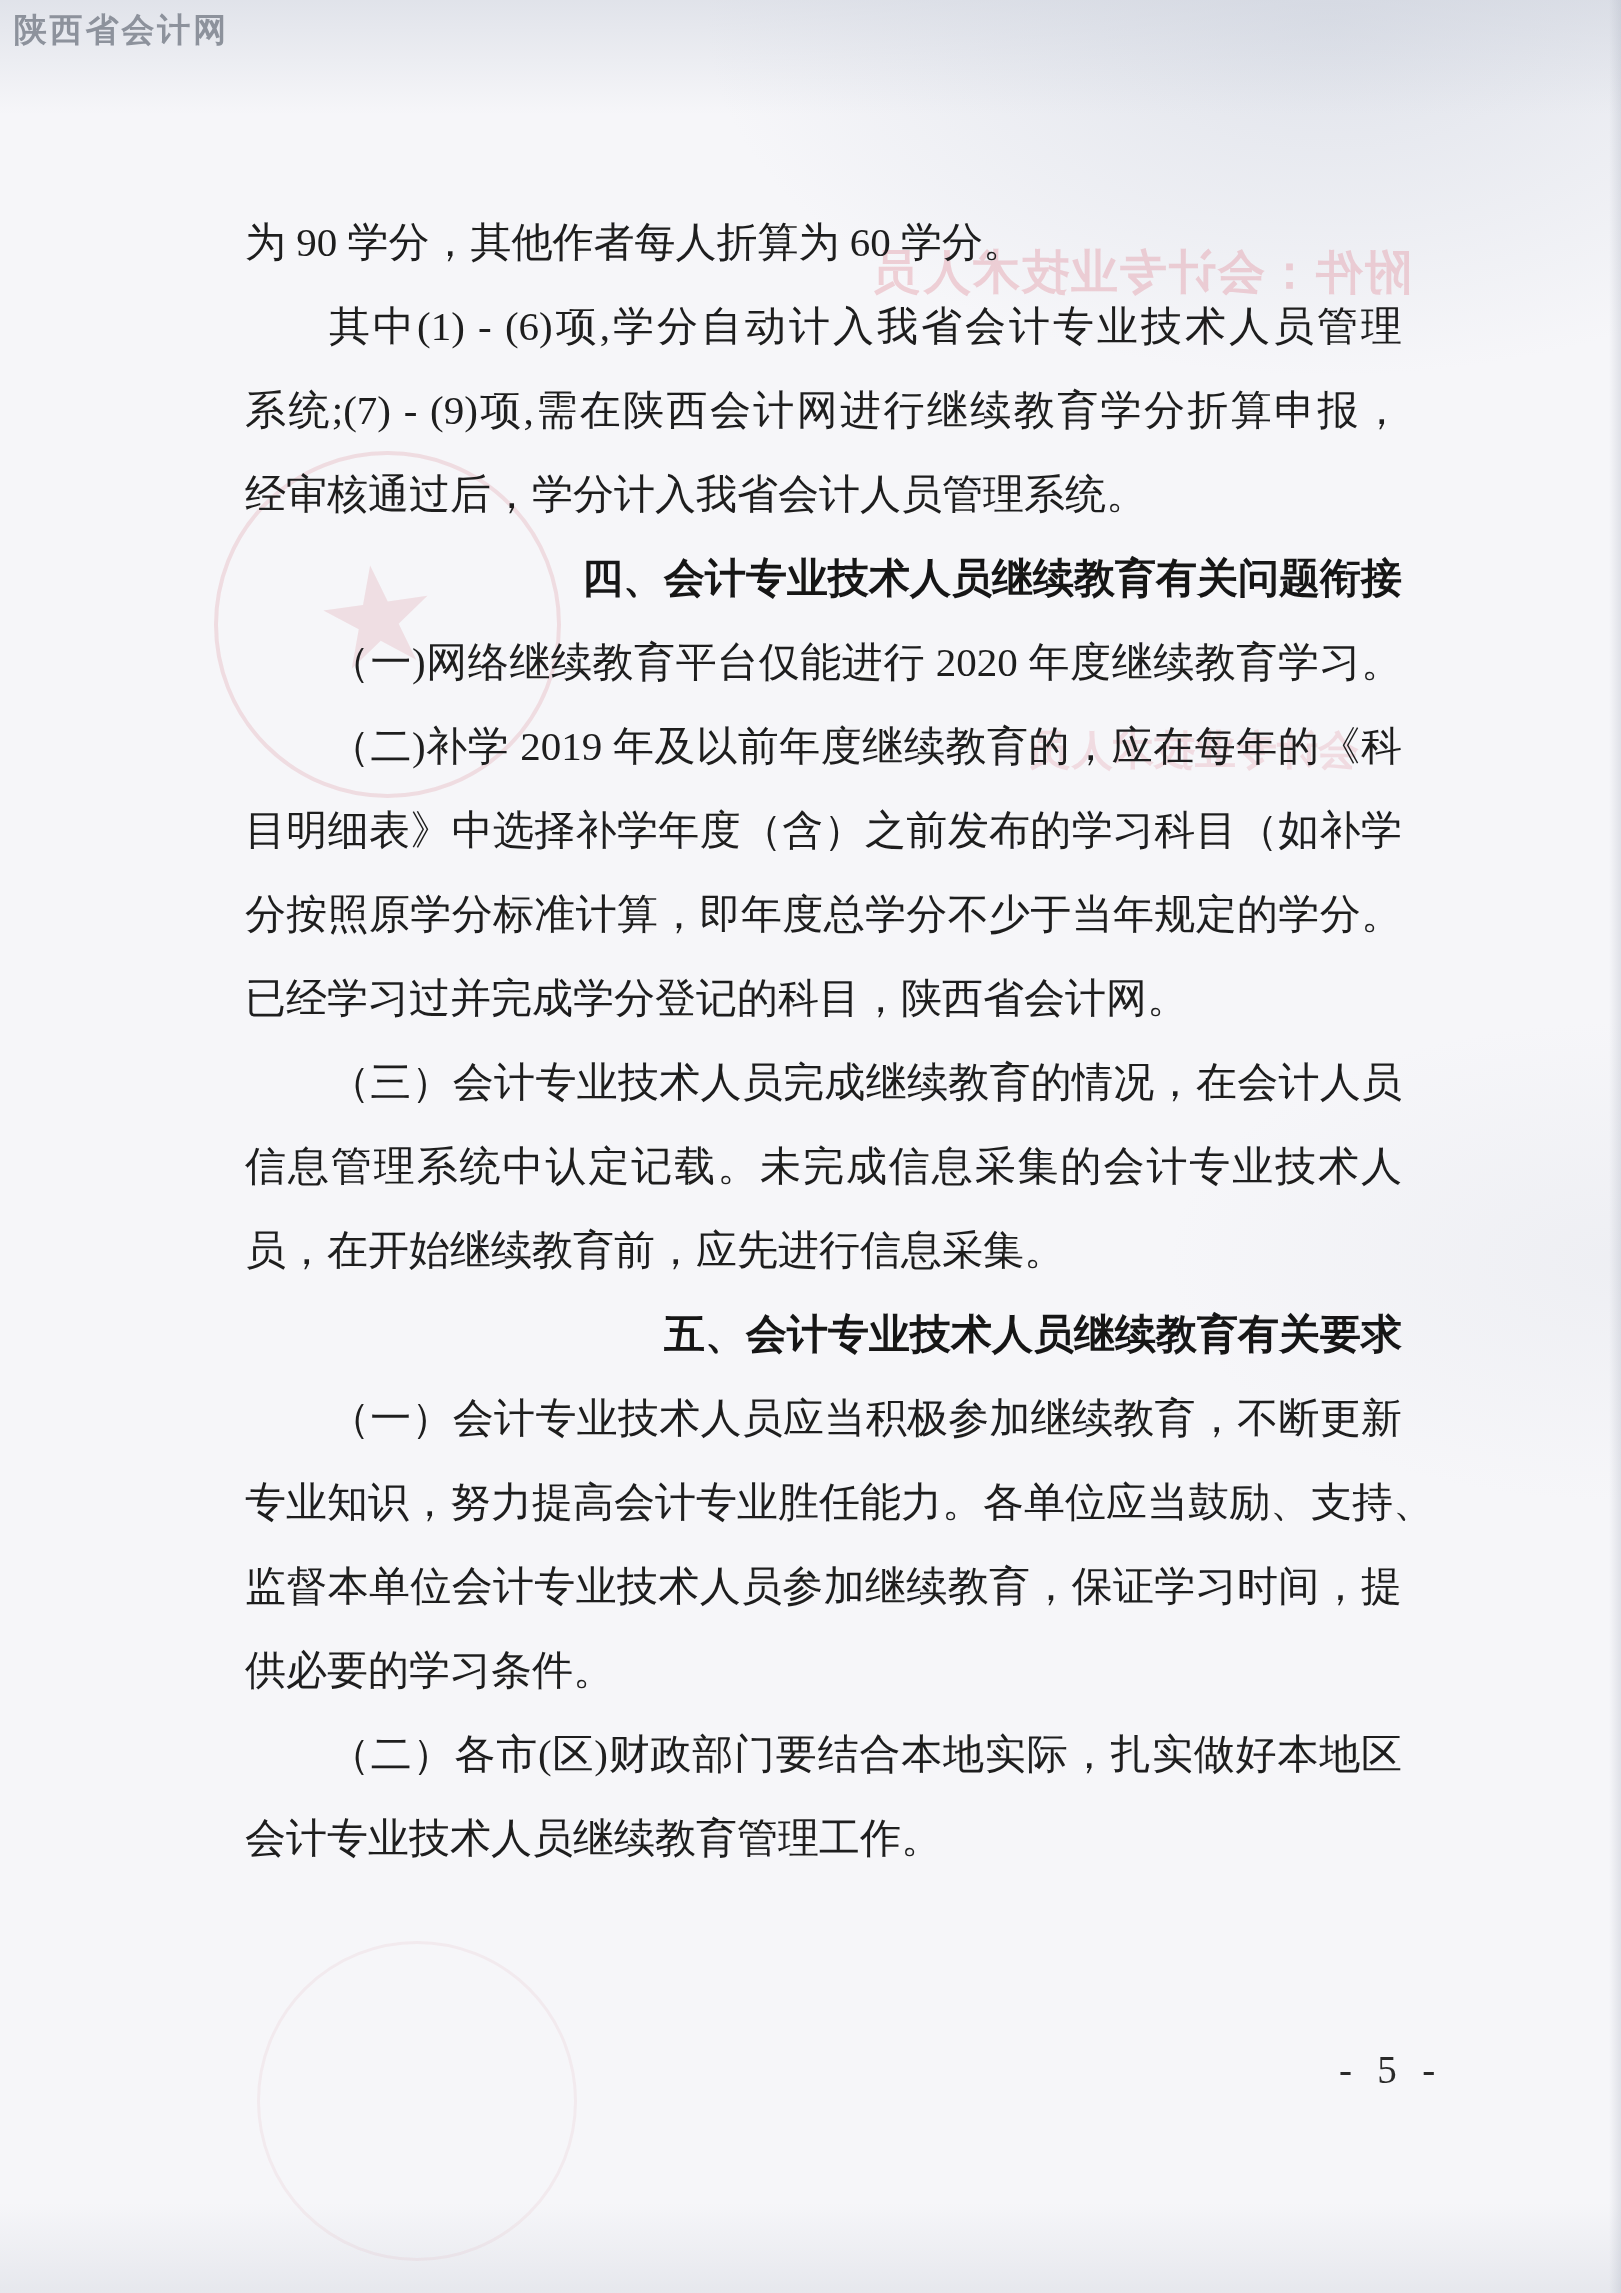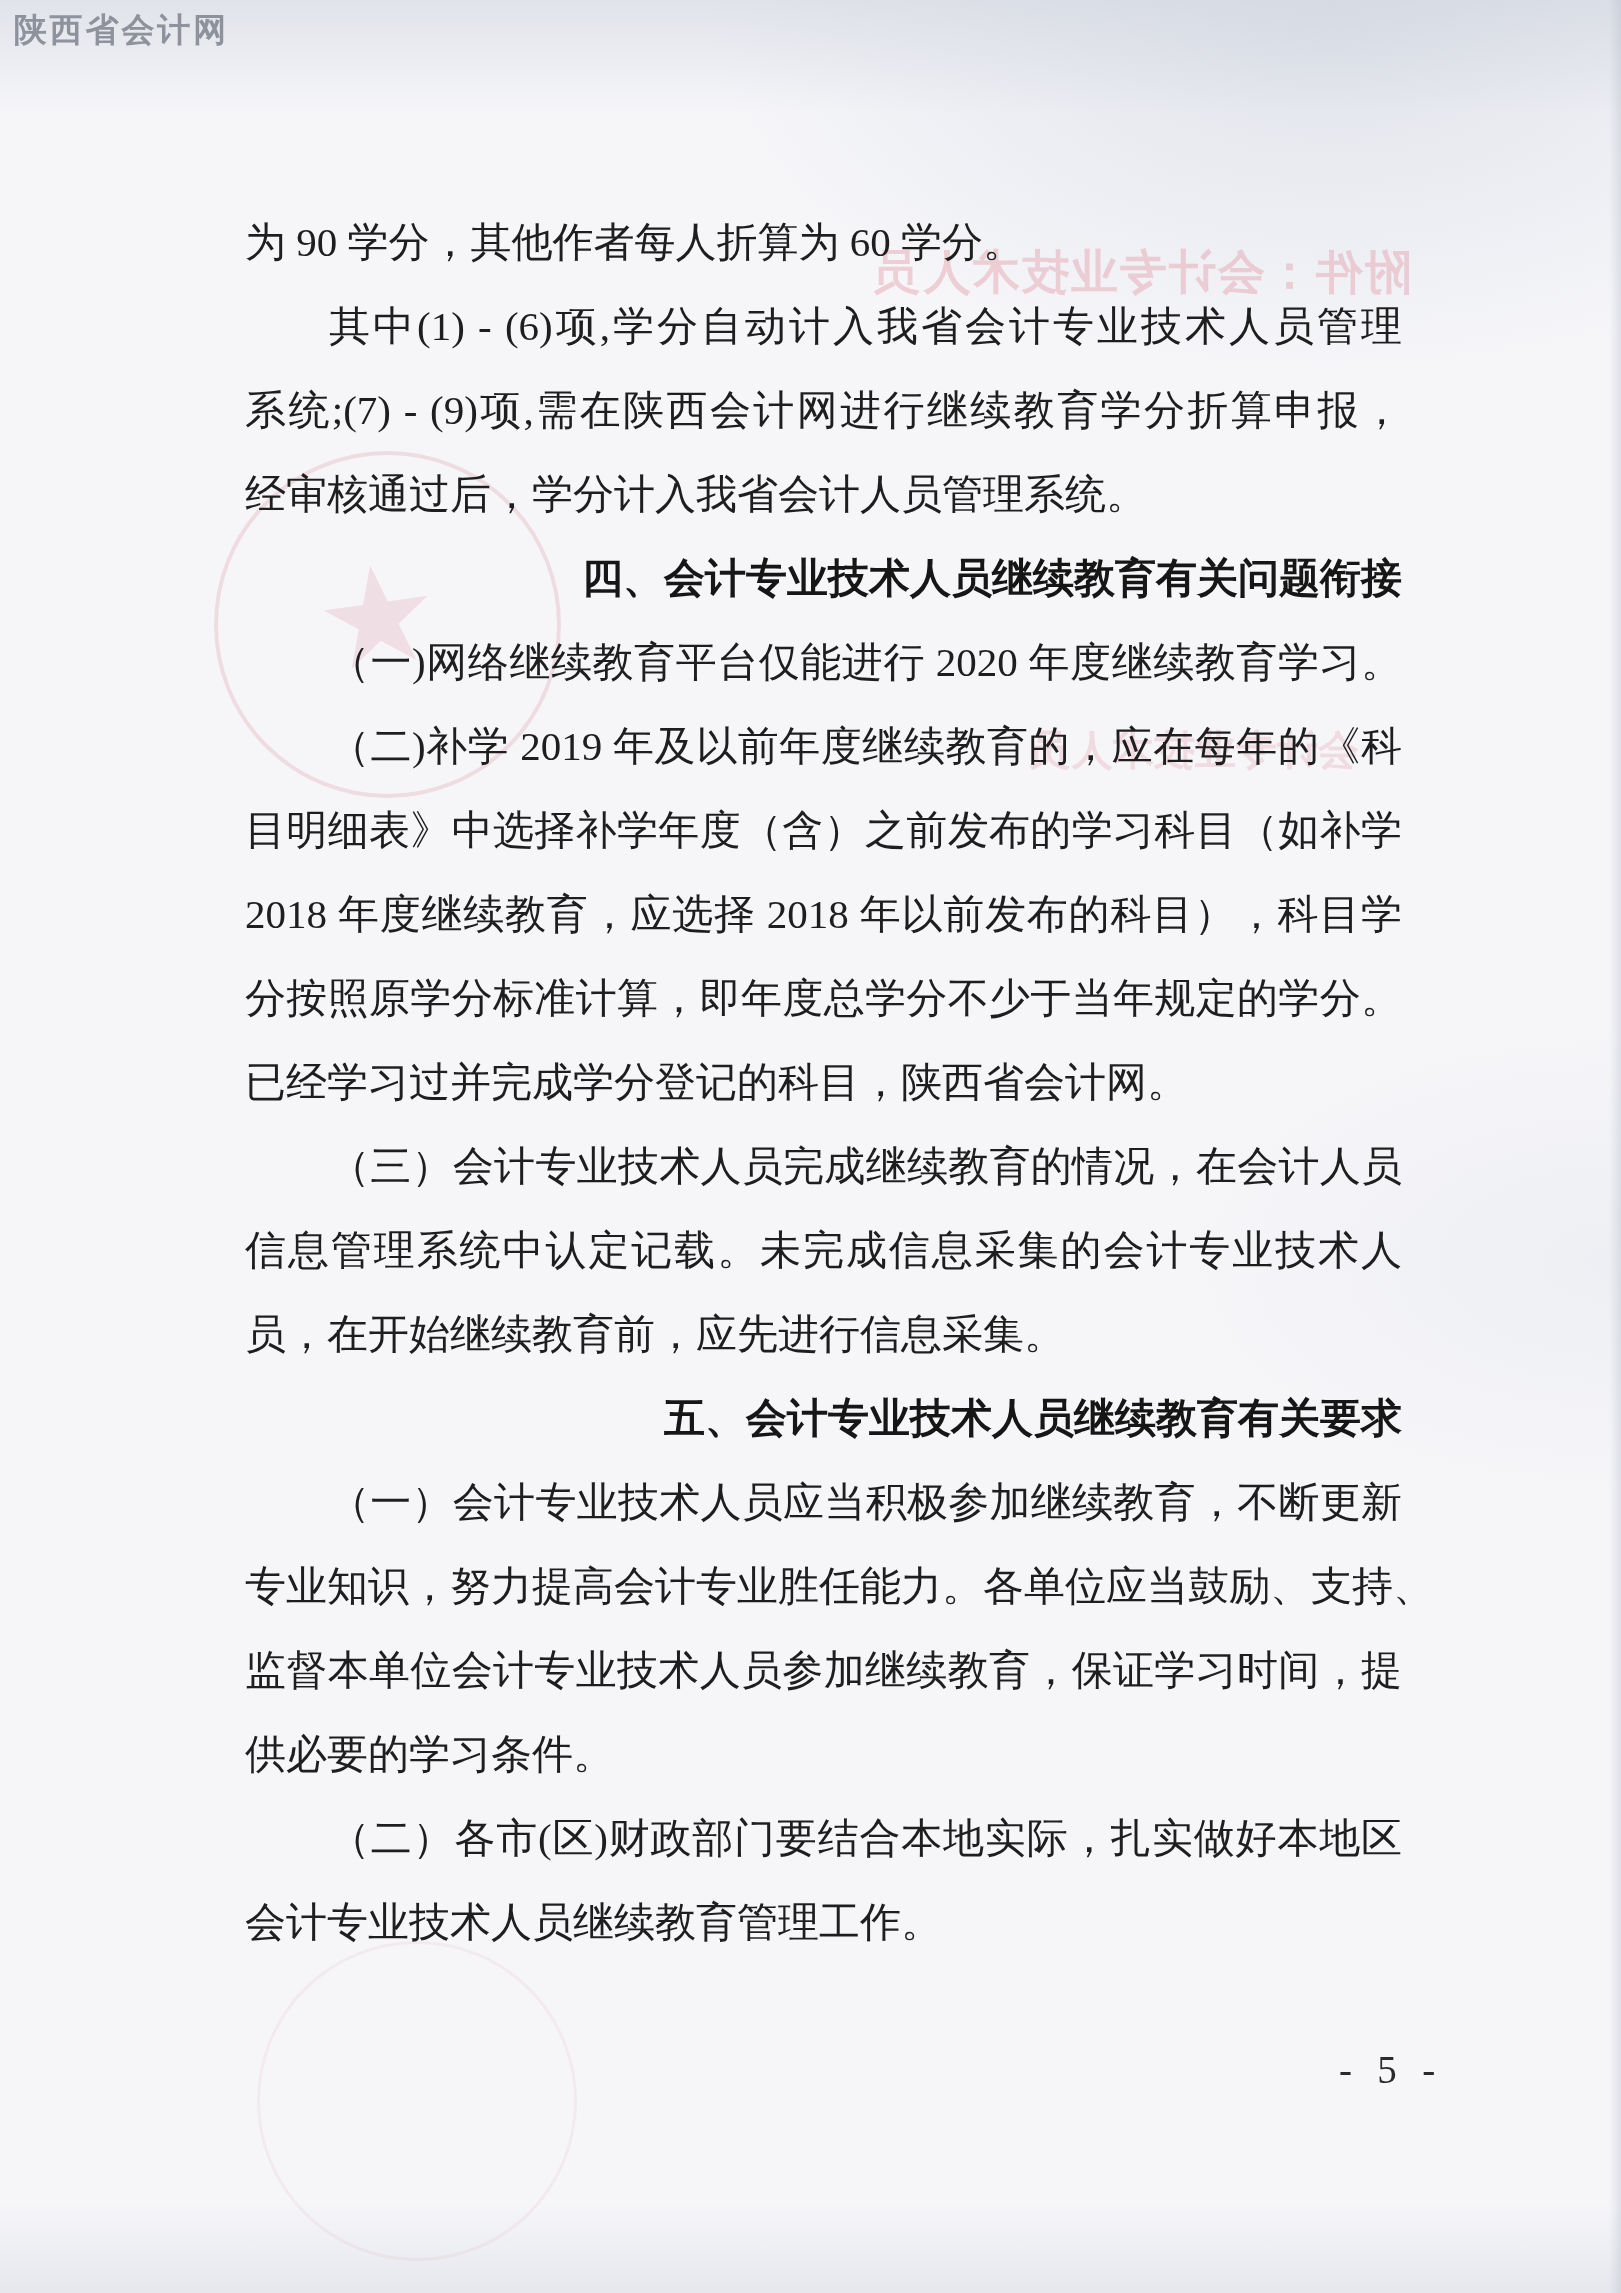--- a/index.html
+++ b/index.html
@@ -101,21 +101,20 @@
     </div>
     <div class="para heading">
       <div class="line indent">四、会计专业技术人员继续教育有关问题衔接</div>
     </div>
     <div class="para body">
       <div class="line indent fill">（一)网络继续教育平台仅能进行 2020 年度继续教育学习。</div>
     </div>
     <div class="para body">
       <div class="line indent fill">（二)补学 2019 年及以前年度继续教育的，应在每年的《科</div>
       <div class="line fill">目明细表》中选择补学年度（含）之前发布的学习科目（如补学</div>
-      <div class="line fill">2018 年度继续教育，应选择 2018 年以前发布的科目），科目学</div>
       <div class="line fill">分按照原学分标准计算，即年度总学分不少于当年规定的学分。</div>
       <div class="line">已经学习过并完成学分登记的科目，陕西省会计网。</div>
     </div>
     <div class="para body">
       <div class="line indent fill">（三）会计专业技术人员完成继续教育的情况，在会计人员</div>
       <div class="line fill">信息管理系统中认定记载。未完成信息采集的会计专业技术人</div>
       <div class="line">员，在开始继续教育前，应先进行信息采集。</div>
     </div>
     <div class="para heading">
       <div class="line indent">五、会计专业技术人员继续教育有关要求</div>

